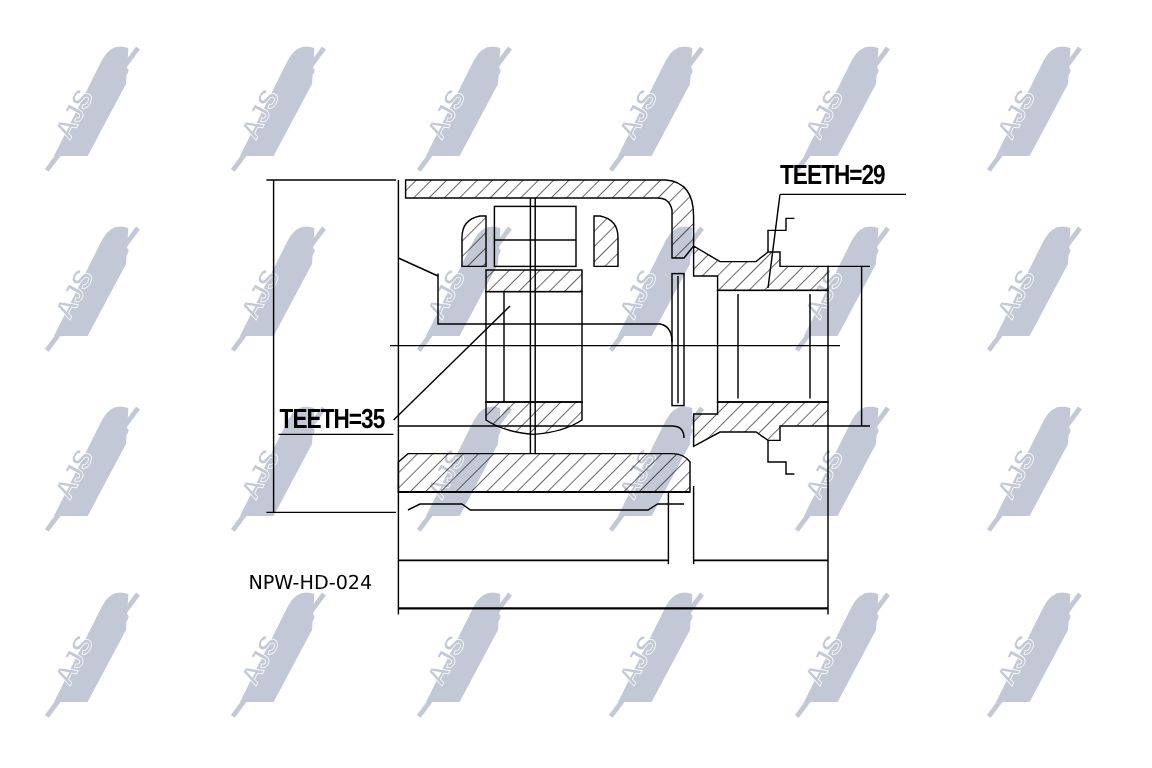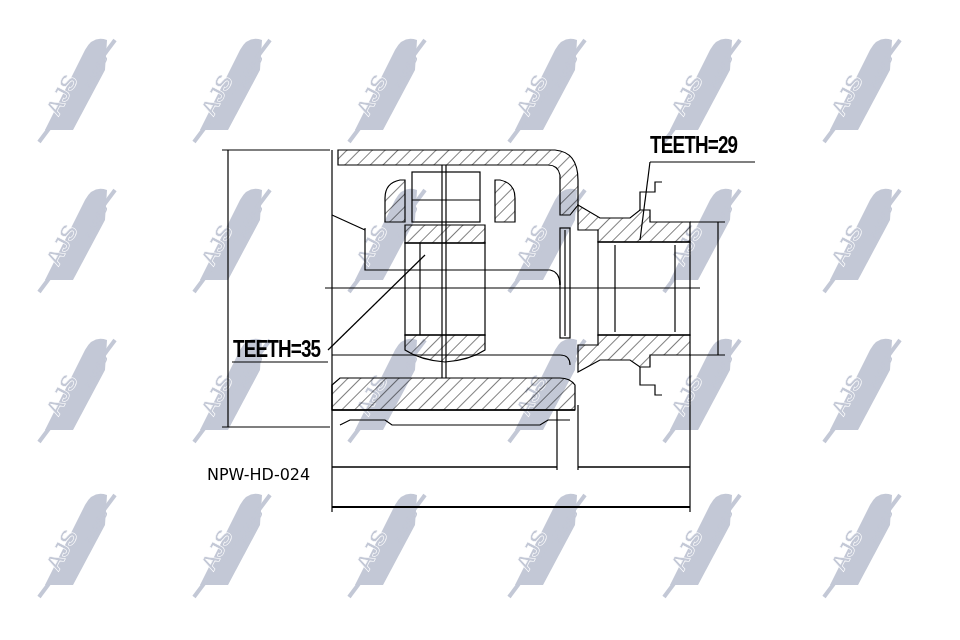--- a/index.html
+++ b/index.html
@@ -132,14 +132,14 @@
       <line x1="690" y1="355" x2="690" y2="512"></line>
       <line x1="332" y1="430" x2="332" y2="512"></line>
       <line x1="332" y1="467" x2="557" y2="467" stroke-width="1.4"></line>
       <line x1="578" y1="467" x2="690" y2="467" stroke-width="1.4"></line>
       <line x1="332" y1="507" x2="690" y2="507" stroke-width="1.8"></line>
     </g>
   </svg>
 
   <div class="label-teeth" style="left:650px;top:134px">TEETH=29</div>
   <div class="label-teeth" style="left:233px;top:338px">TEETH=35</div>
-  <div class="label-part" style="left:207px;top:467px">NPW-HD-024</div>
+  <div class="label-part" style="left:207px;top:478px">NPW-HD-024</div>
 </div>
 
 </body></html>

